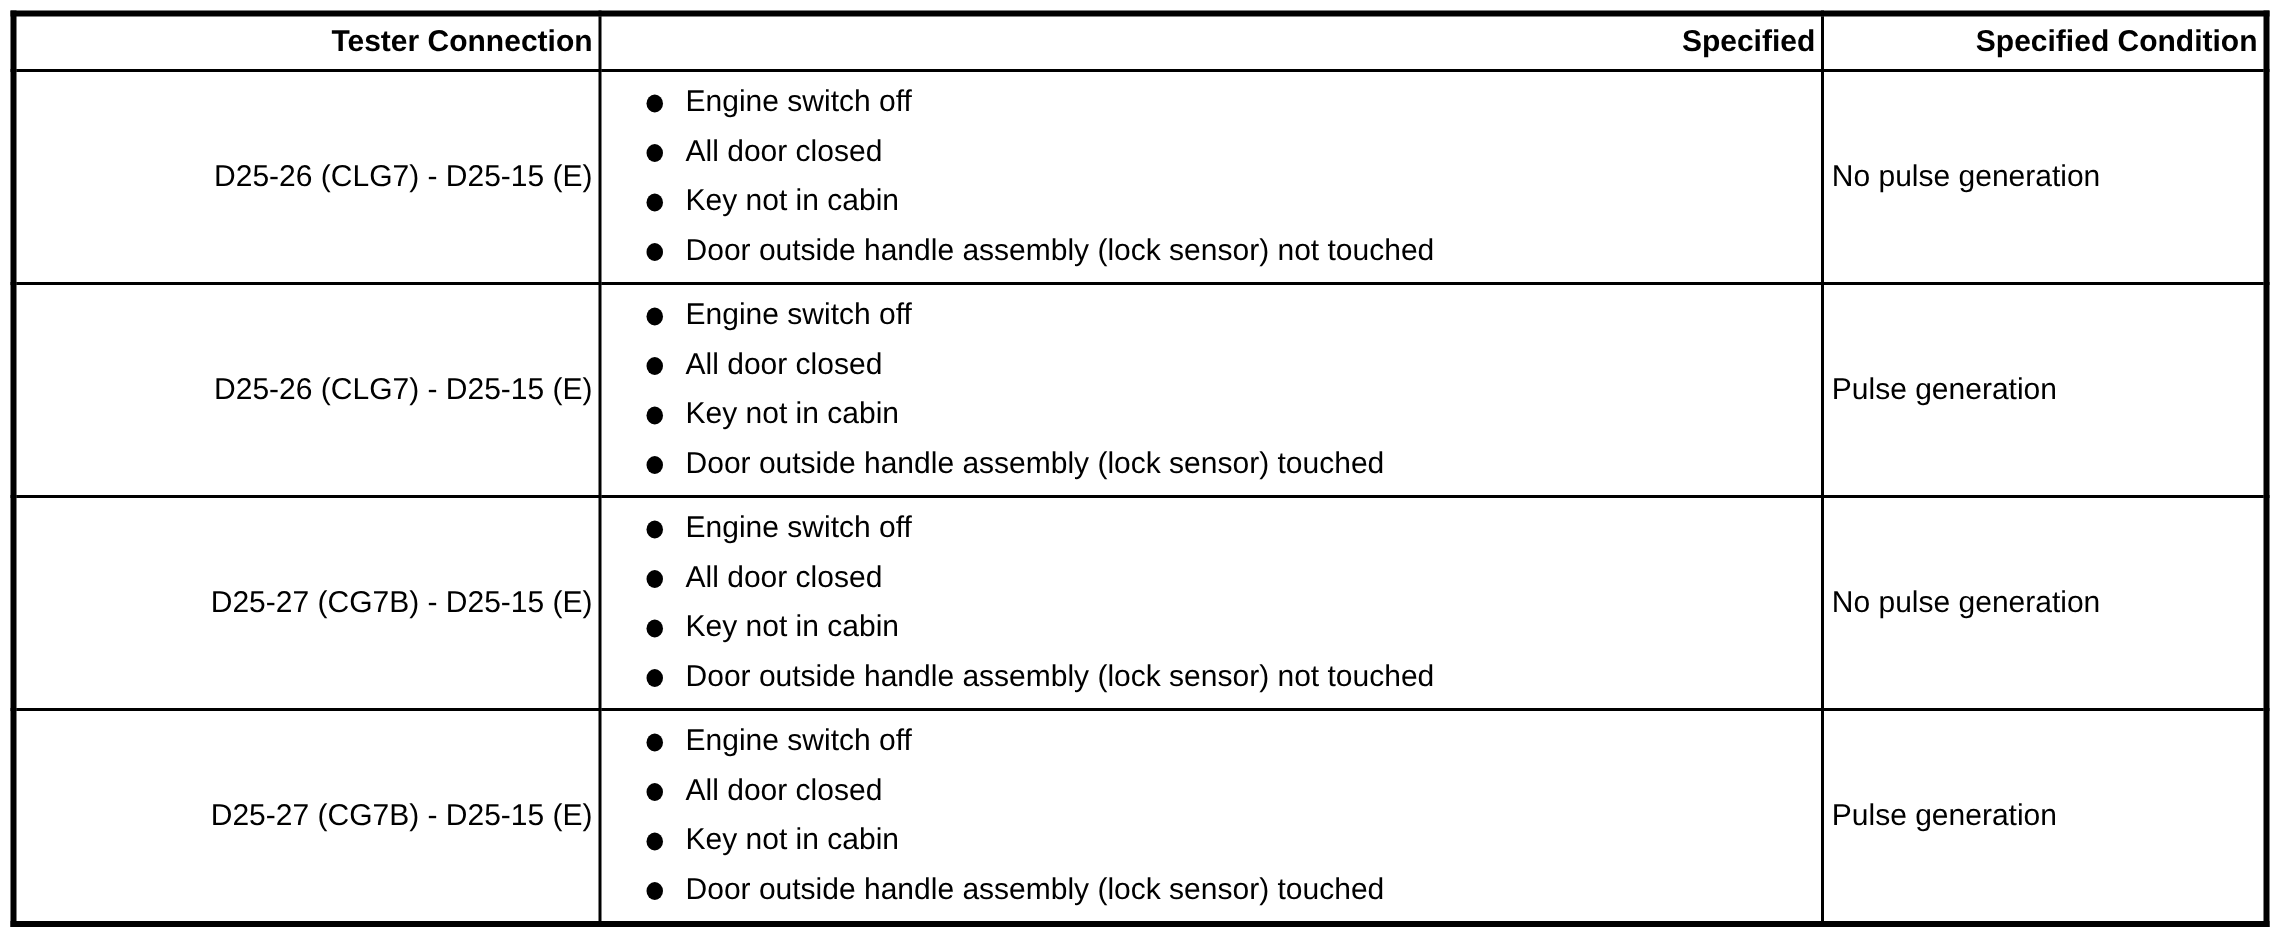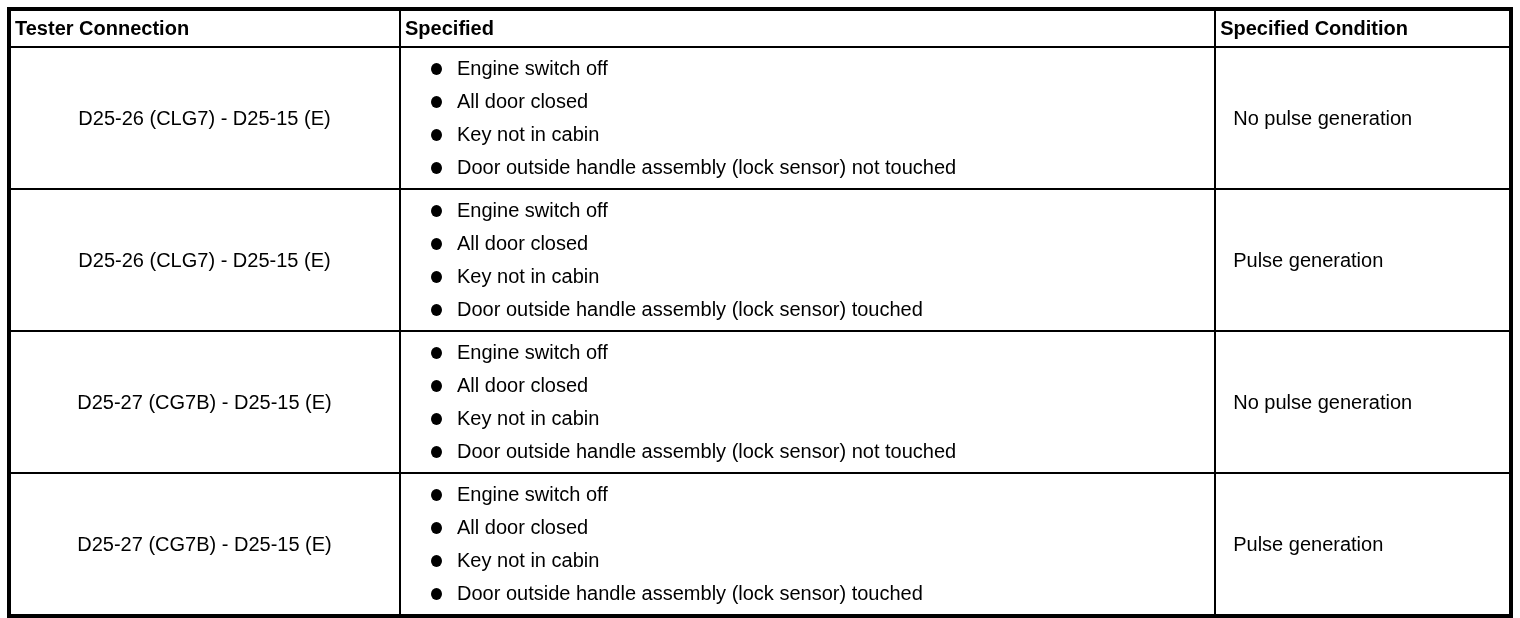--- a/index.html
+++ b/index.html
@@ -32,33 +32,33 @@
     overflow: hidden;
   }
   table.spec-table thead tr {
     height: 38px;
   }
   table.spec-table tbody tr {
     height: 141px;
   }
   th {
     font-weight: bold;
-    text-align: left;
+    text-align: right;
     padding: 2px 4px;
   }
   td.col-tester {
-    text-align: center;
+    text-align: right;
     padding: 2px 4px 2px 3px;
   }
   td.col-condition {
     padding: 4px 8px 4px 30px;
   }
   td.col-specified {
     text-align: left;
-    padding: 2px 4px 2px 17px;
+    padding: 2px 4px 2px 5px;
   }
   ul.condition-list {
     list-style: none;
     margin: 0;
     padding: 0;
     text-align: center;
   }
   ul.condition-list li {
     display: flex;
     align-items: center;

